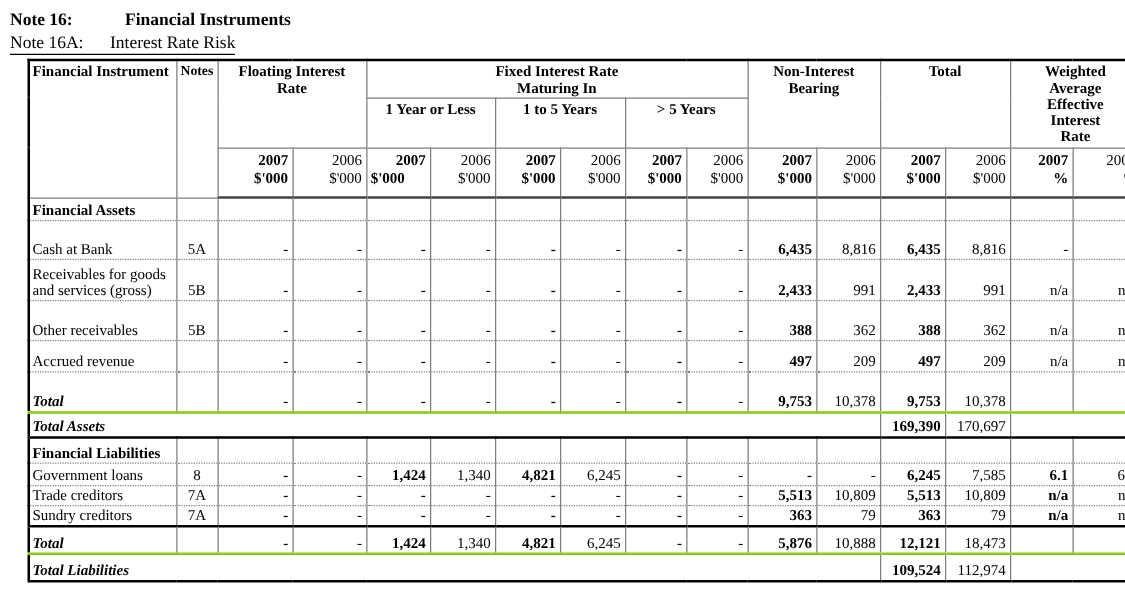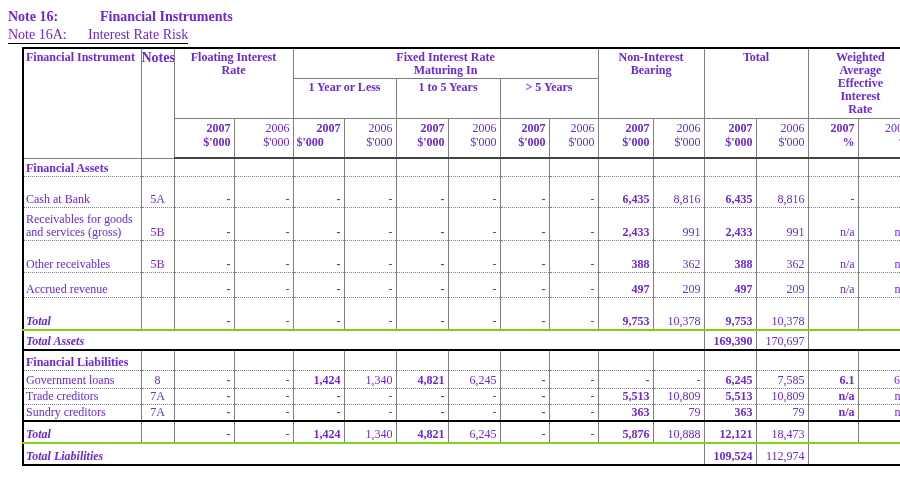--- a/index.html
+++ b/index.html
@@ -1,41 +1,41 @@
 <!DOCTYPE html>
 <html><head>
 <meta charset="utf-8">
 <style>
   html,body{margin:0;padding:0;background:#ffffff;}
   .page{
     position:relative;
     width:900px;height:477px;
     background:#ffffff;
-    color:#6d28d9;
+    color:#000000;
     font-family:"Liberation Serif", serif;
     overflow:hidden;
   }
   .doc-title{padding:8px 0 0 8px;font-size:14px;font-weight:bold;line-height:17px;}
   .doc-title .t-label{display:inline-block;width:92px;}
   .doc-subtitle{padding:1px 0 0 8px;font-size:14px;line-height:17px;text-decoration:underline;}
   .subnote{display:inline-block;border-bottom:1px solid #000;padding-bottom:0px;}
   .subnote .t-label2{display:inline-block;width:80px;}
 
   table.fin{
     margin:3px 0 0 22px;
     border-collapse:collapse;
     table-layout:fixed;
     width:890px;
     border:2px solid #000;
     font-size:12px;
   }
   th,td{border:1px solid #7f7f7f;padding:0 3px;overflow:hidden;}
   thead th{font-weight:bold;vertical-align:top;text-align:center;line-height:13px;padding-top:2px;}
   thead .th-label{text-align:left;white-space:nowrap;padding-left:2px;padding-right:0;}
-  thead .th-notes{padding:2px 0 0 0;font-size:14px;white-space:nowrap;}
+  thead .th-notes{padding:2px 0 0 0;font-size:11px;white-space:nowrap;}
   thead .th-fixed{border-bottom:1px solid #7f7f7f;}
   thead tr.years-row th{border-bottom:2px solid #444;text-align:right;padding-right:3px;line-height:14px;}
   thead tr.years-row th .y06{font-weight:normal;}
   thead tr.years-row th.unit-left .un{text-align:left;padding-left:0px;}
   tbody td{
     vertical-align:bottom;
     line-height:13px;
     padding-bottom:1px;
     border-top-style:dotted;border-bottom-style:dotted;
     border-top-color:#808080;border-bottom-color:#808080;

